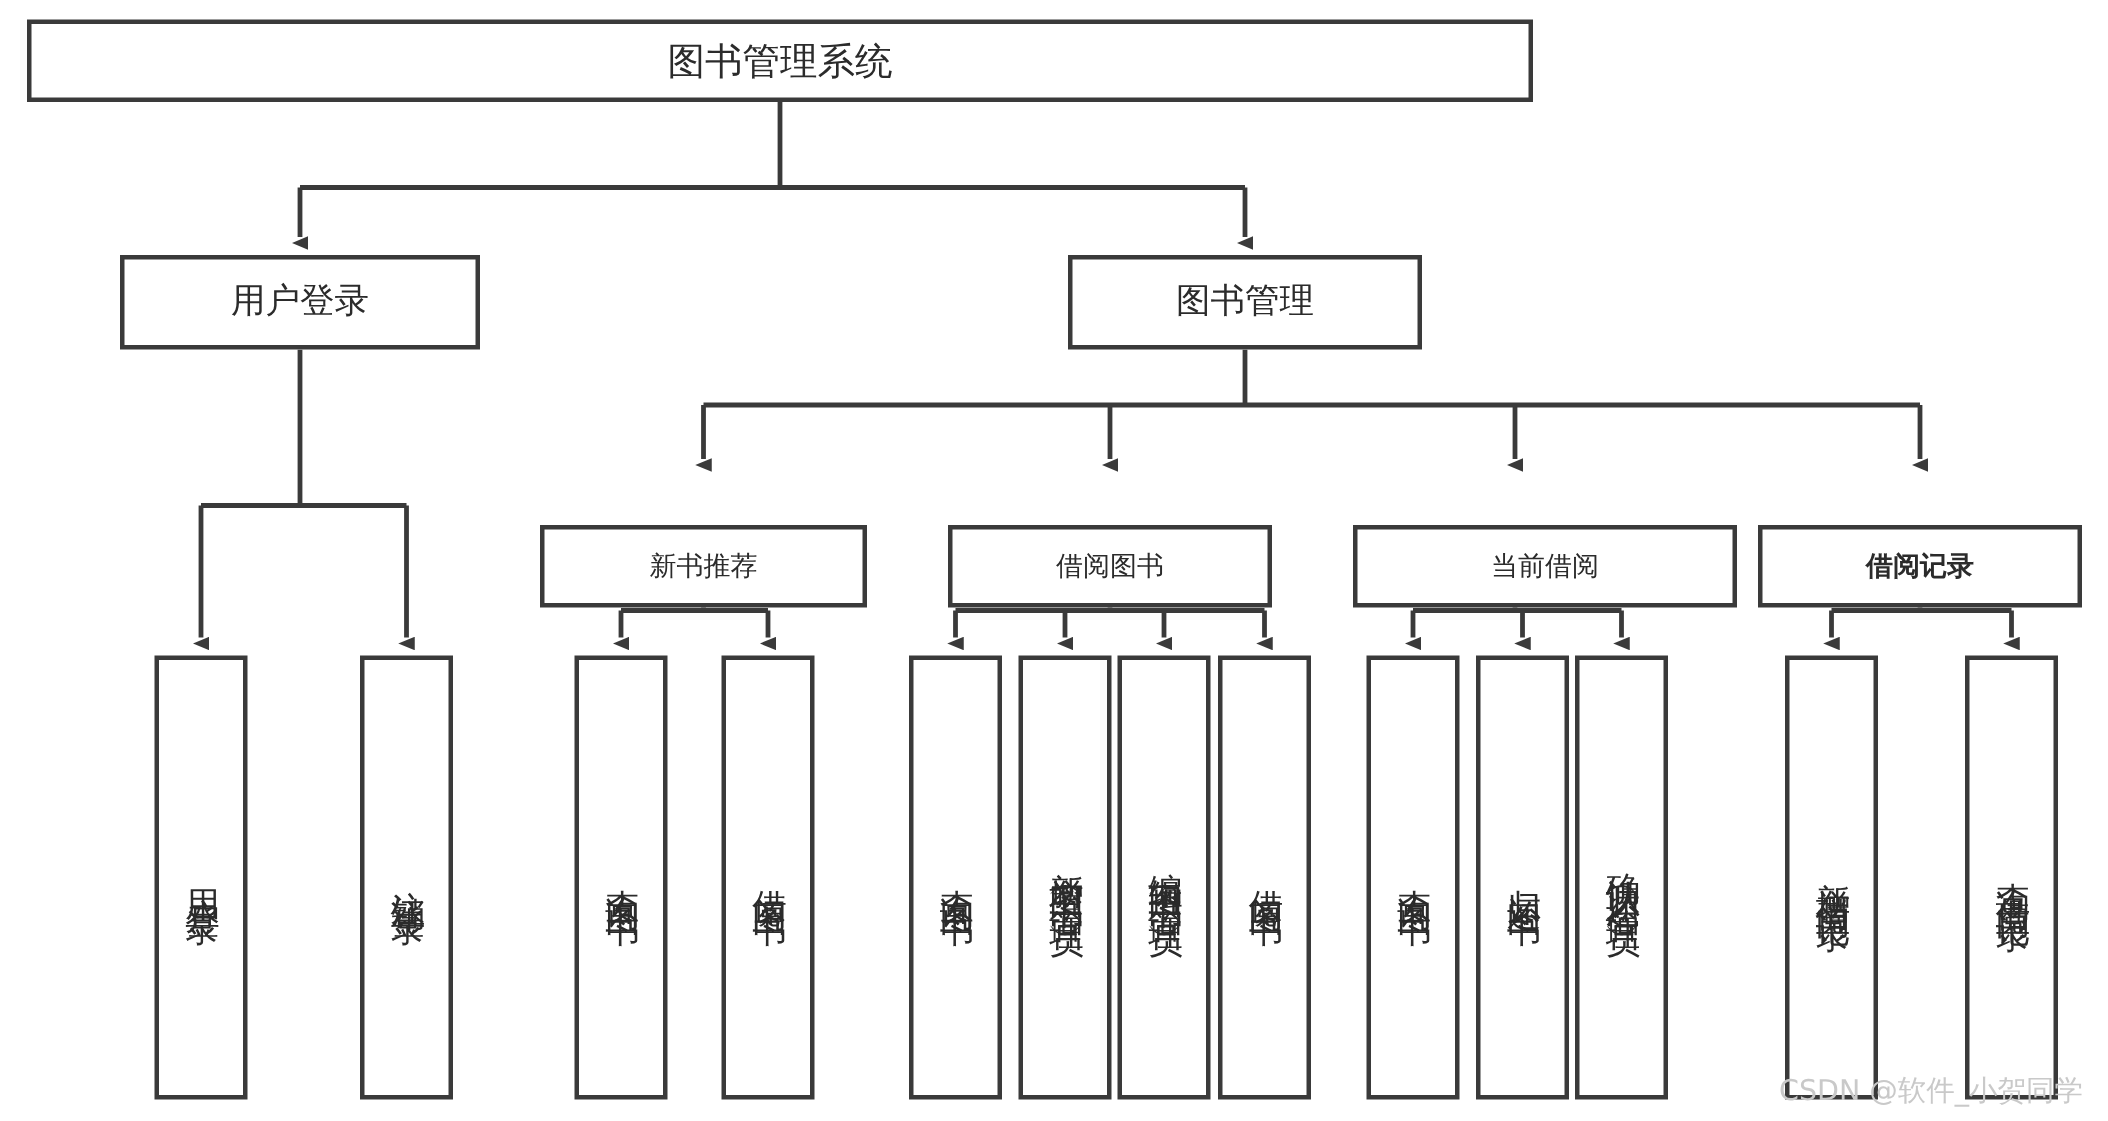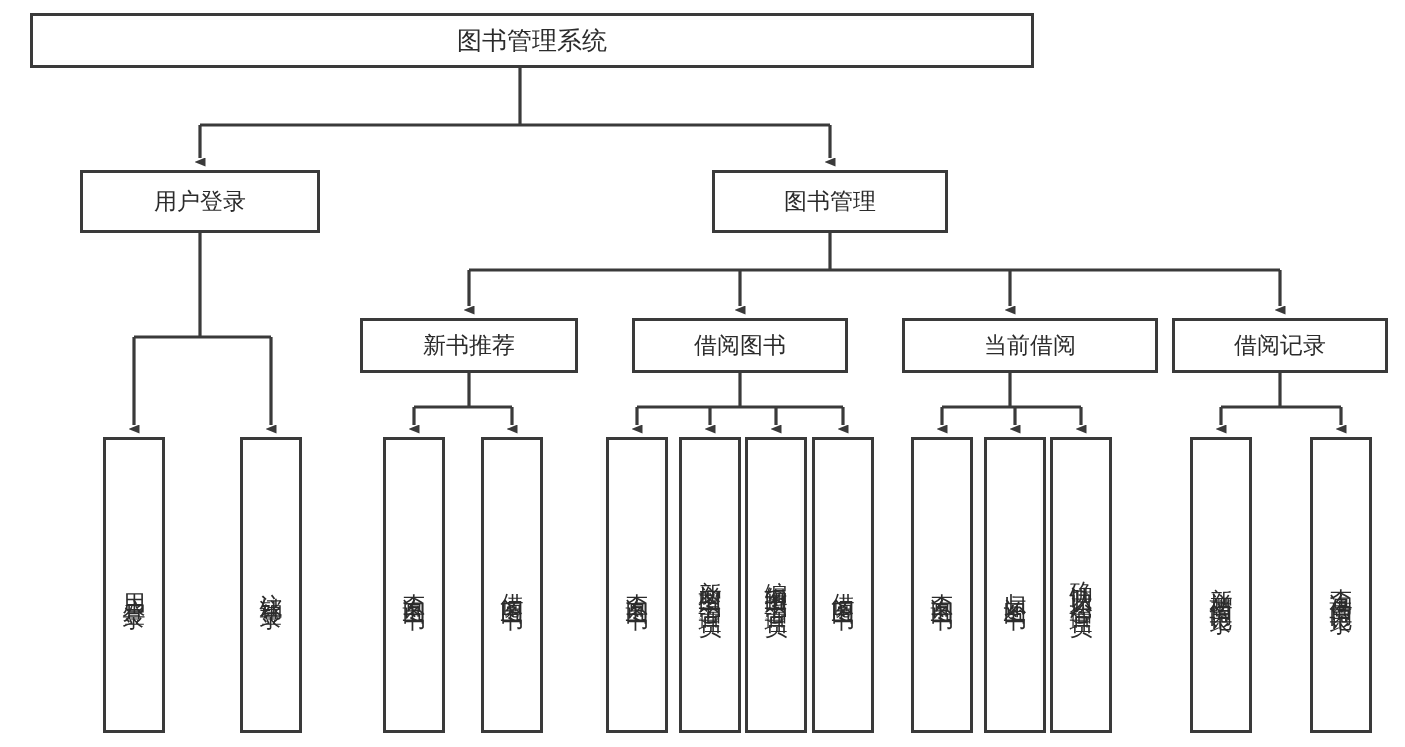--- a/index.html
+++ b/index.html
@@ -34,27 +34,27 @@
     background: #ffffff;
     color: #2b2b2b;
     display: flex;
     align-items: center;
     justify-content: center;
     text-align: center;
     line-height: 1.0;
   }
   .node.root {
     font-size: 25px;
-    margin-left: 12px;
   }
   .node.level2 {
     font-size: 23px;
   }
   .node.level3 {
-    font-size: 23px;
+    font-size: 18px;
+    margin-top: 32px;
   }
   .node.leaf {
     font-size: 23px;
     align-items: center;
     justify-content: center;
     padding: 6px 0;
   }
   .vlabel {
     writing-mode: vertical-rl;
     text-orientation: upright;
@@ -146,21 +146,21 @@
 
   <div class="node level3" style="left: 360px; top: 318px; width: 218px; height: 55px;">
     <span class="hlabel">新书推荐</span>
   </div>
   <div class="node level3" style="left: 632px; top: 318px; width: 216px; height: 55px;">
     <span class="hlabel">借阅图书</span>
   </div>
   <div class="node level3" style="left: 902px; top: 318px; width: 256px; height: 55px;">
     <span class="hlabel">当前借阅</span>
   </div>
-  <div class="node level3" style="left: 1172px; top: 318px; width: 216px; height: 55px;">
+  <div class="node level3" style="left: 1172px; top: 318px; width: 216px; height: 55px; font-weight: bold;">
     <span class="hlabel">借阅记录</span>
   </div>
 
   <div class="node leaf" style="left: 103px; top: 437px; width: 62px; height: 296px;">
     <span class="vlabel">用户登录</span>
   </div>
   <div class="node leaf" style="left: 240px; top: 437px; width: 62px; height: 296px;">
     <span class="vlabel">注销登录</span>
   </div>
   <div class="node leaf" style="left: 383px; top: 437px; width: 62px; height: 296px;">
@@ -190,14 +190,15 @@
   <div class="node leaf" style="left: 1050px; top: 437px; width: 62px; height: 296px;">
     <span class="vlabel">确认归还（管理员）</span>
   </div>
   <div class="node leaf" style="left: 1190px; top: 437px; width: 62px; height: 296px;">
     <span class="vlabel">新增借阅记录</span>
   </div>
   <div class="node leaf" style="left: 1310px; top: 437px; width: 62px; height: 296px;">
     <span class="vlabel">查询借阅记录</span>
   </div>
 
+  <div id="watermark">CSDN @软件_小贺同学</div>
 
 </div>
 
 </body></html>

